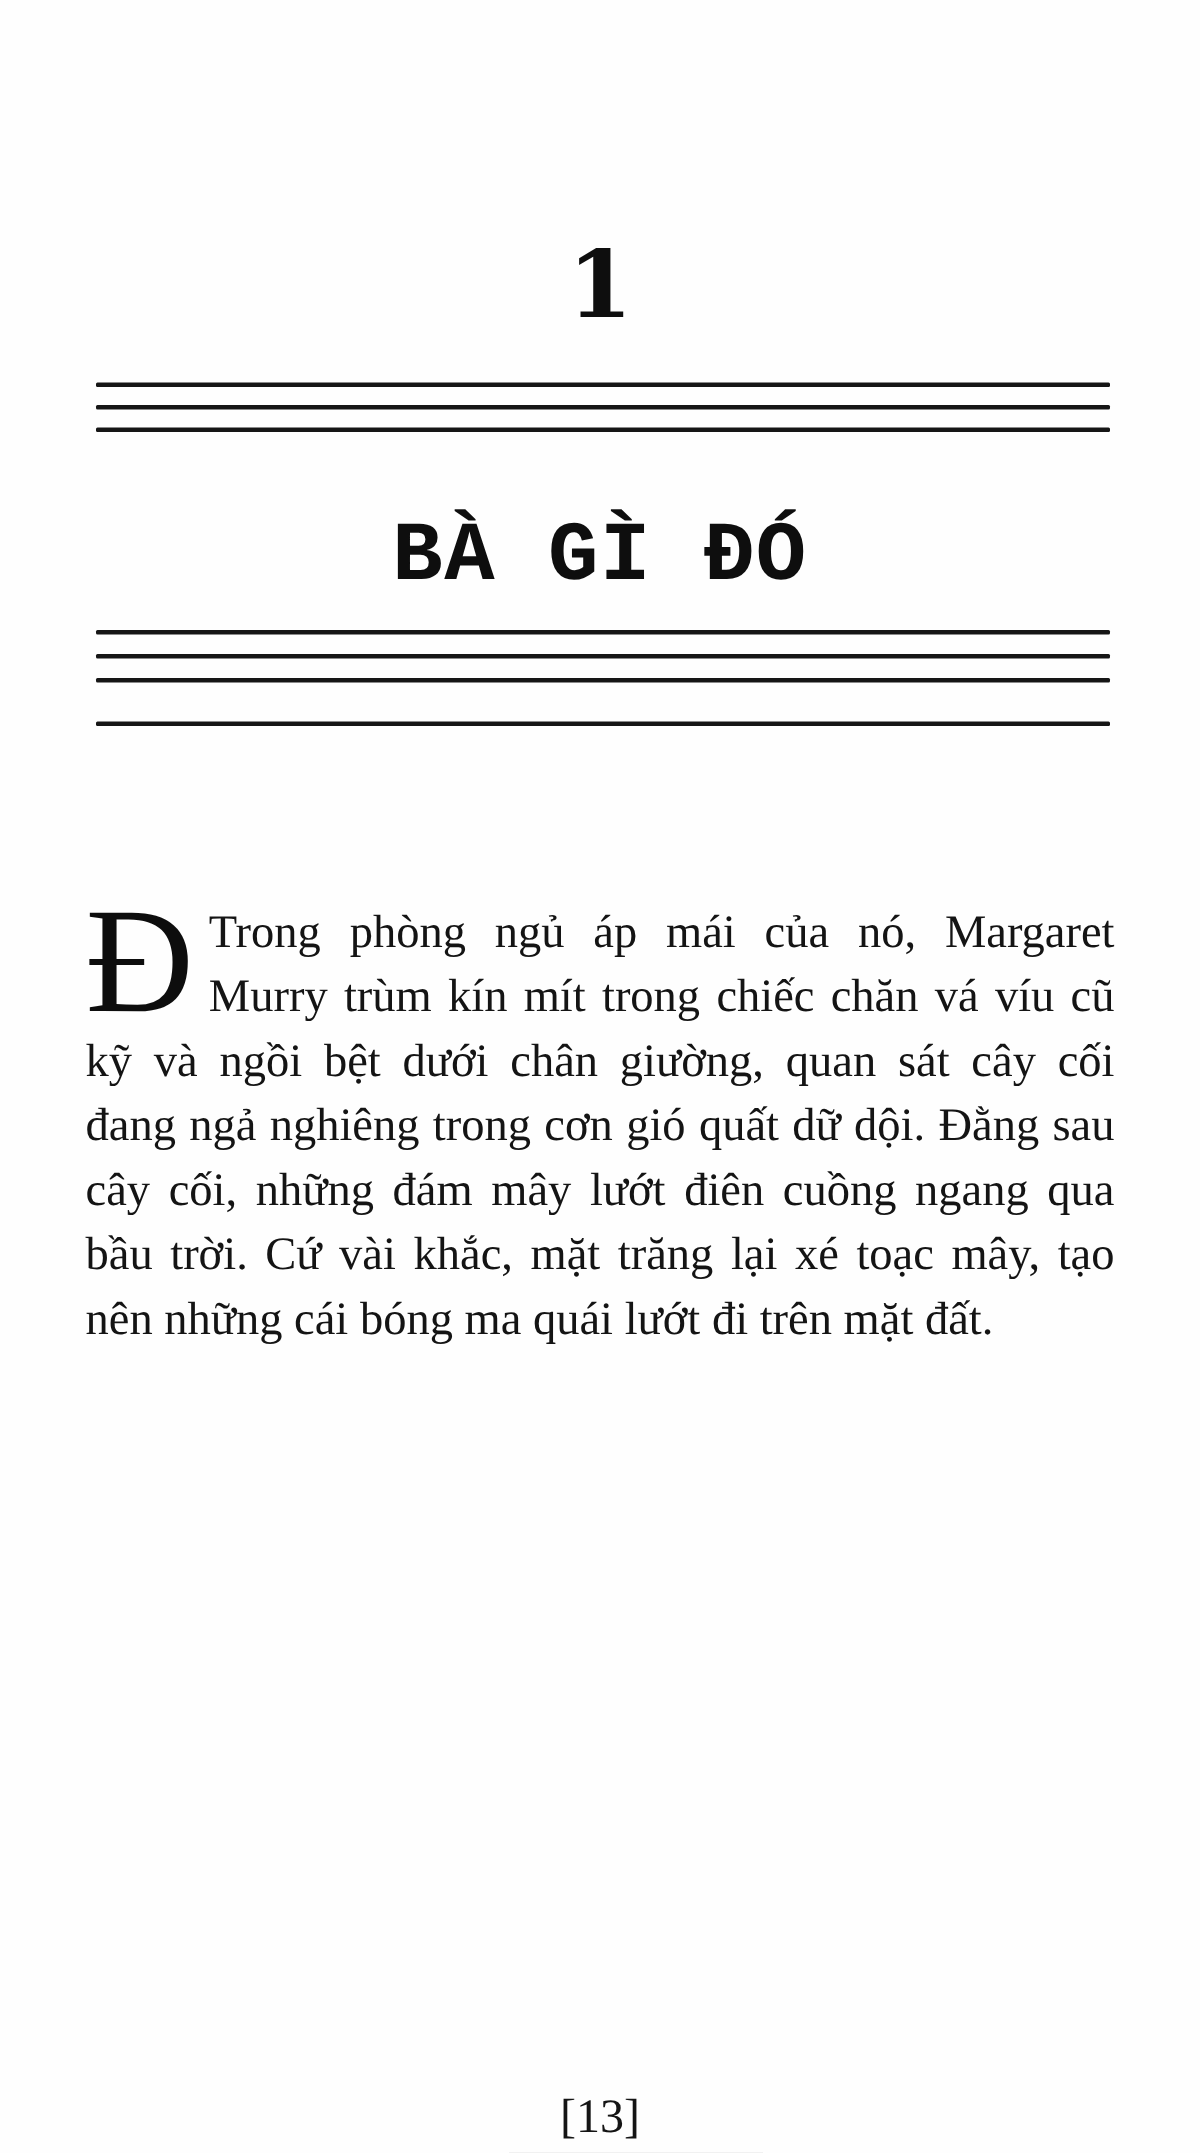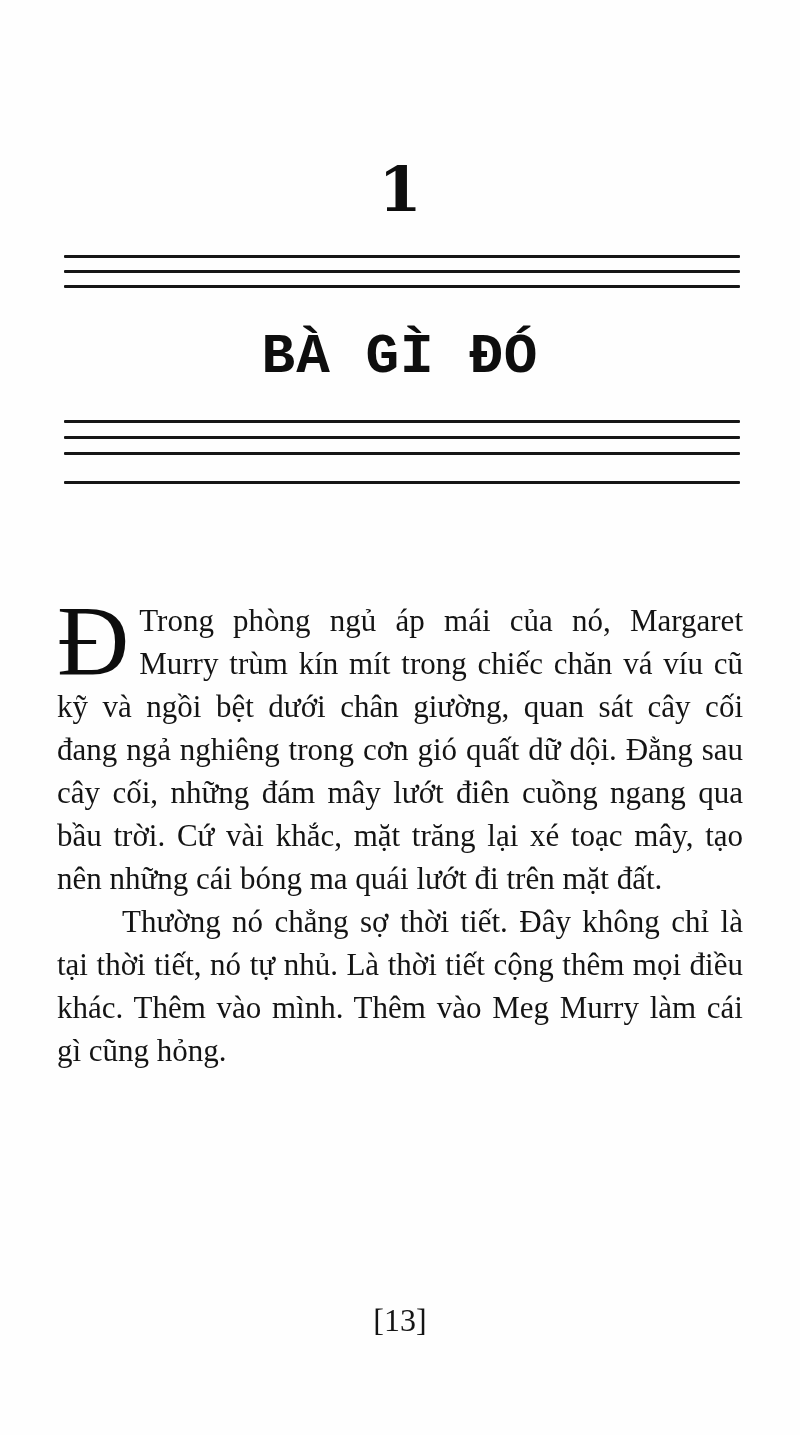--- a/index.html
+++ b/index.html
@@ -39,21 +39,21 @@
   .rule {
     height: 3px;
     background: #161616;
     border-radius: 1px;
   }
   .rules-top .rule { margin-bottom: 12px; }
   .rules-bottom .rule { margin-bottom: 13px; }
   .rules-bottom .rule.last { margin-top: 26px; margin-bottom: 0; }
   .chapter-title {
     position: absolute;
-    top: 326px;
+    top: 340px;
     left: 0;
     width: 100%;
     margin: 0;
     text-align: center;
     font-family: "Liberation Mono", "DejaVu Sans Mono", monospace;
     font-weight: 700;
     font-size: 56px;
     line-height: 62px;
     letter-spacing: 1px;
     color: #0e0e0e;
@@ -77,21 +77,21 @@
     color: #0d0d0d;
   }
   .body-text p {
     margin: 0;
     padding: 0;
   }
   .body-text p.indent { text-indent: 65px; }
   .body-text p.continues { text-align-last: justify; }
   .page-number {
     position: absolute;
-    top: 1300px;
+    top: 1390px;
     left: 0;
     width: 100%;
     text-align: center;
     font-size: 32px;
     line-height: 40px;
     color: #141414;
   }
 </style>
 </head>
 <body>
@@ -111,18 +111,17 @@
   <div class="rules rules-bottom">
     <div class="rule"></div>
     <div class="rule"></div>
     <div class="rule"></div>
     <div class="rule last"></div>
   </div>
 
   <div class="body-text">
     <span class="drop-cap">Đ</span>
     <p>Trong phòng ngủ áp mái của nó, Margaret Murry trùm kín mít trong chiếc chăn vá víu cũ kỹ và ngồi bệt dưới chân giường, quan sát cây cối đang ngả nghiêng trong cơn gió quất dữ dội. Đằng sau cây cối, những đám mây lướt điên cuồng ngang qua bầu trời. Cứ vài khắc, mặt trăng lại xé toạc mây, tạo nên những cái bóng ma quái lướt đi trên mặt đất.</p>
-    <p class="indent">Thường nó chẳng sợ thời tiết. Đây không chỉ là tại thời tiết, nó tự nhủ. Là thời tiết cộng thêm mọi điều khác. Thêm vào mình. Thêm vào Meg Murry làm cái gì cũng hỏng.</p>
   </div>
 
   <div class="page-number">[13]</div>
 
 </div>
 
 </body></html>

